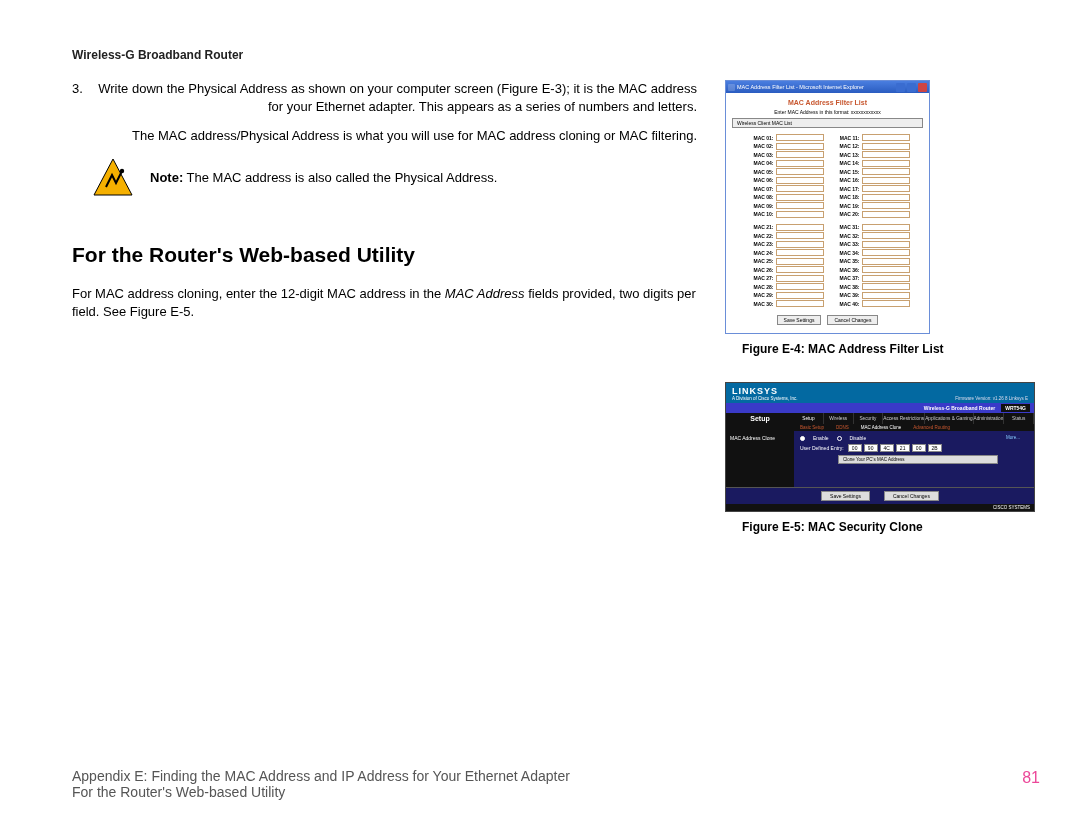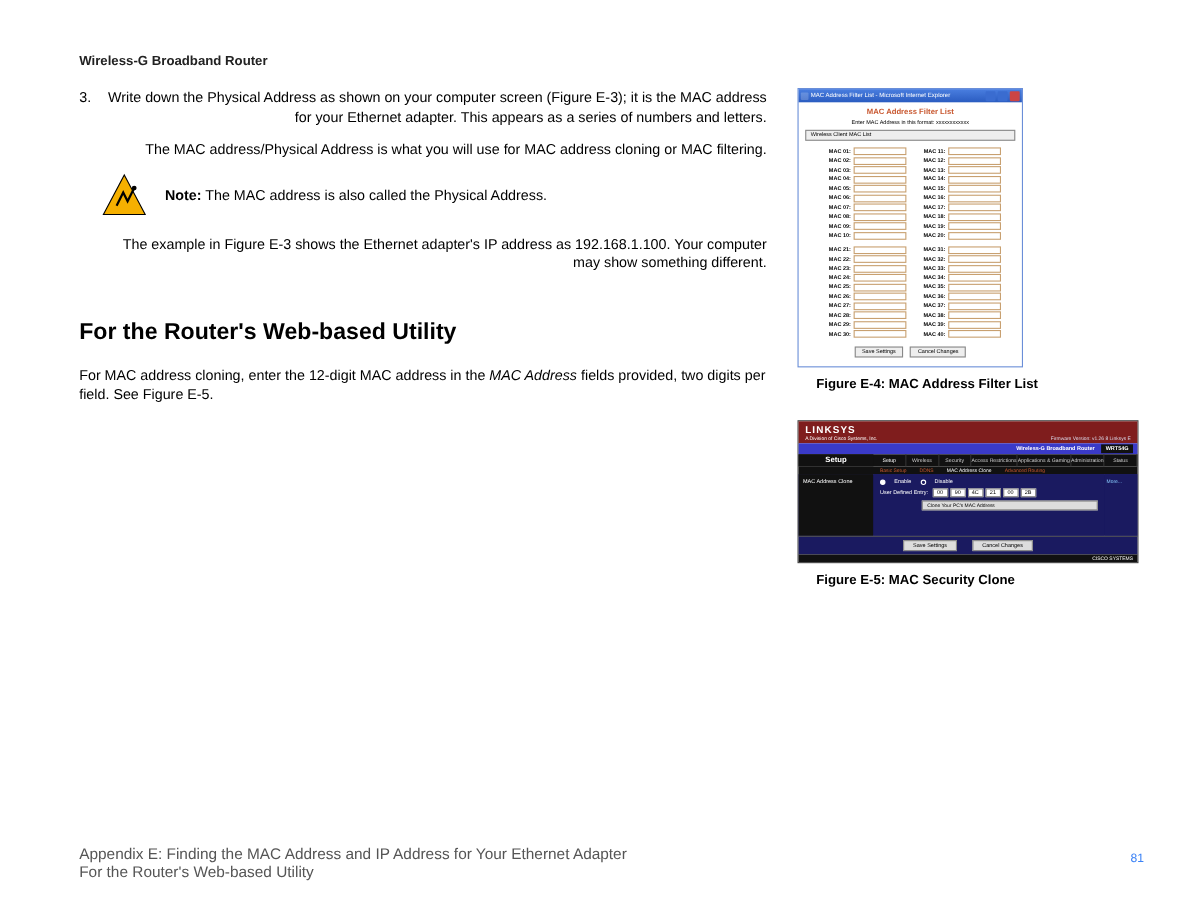--- a/index.html
+++ b/index.html
@@ -71,22 +71,22 @@
     left: 72px;
     right: 40px;
     bottom: 34px;
     font-size: 14px;
     color: #555;
   }
   .page-num {
     position: absolute;
     right: 40px;
     bottom: 47px;
-    font-size: 11px;
-    color: #3b82f6;
+    font-size: 16px;
+    color: #ec4899;
   }
 
   
   .win-e4 {
     width: 205px;
     border: 1px solid #6a8ed8;
     background: #fff;
     font-size: 5.5px;
     font-family: Tahoma, Arial, sans-serif;
     margin-bottom: 4px;
@@ -135,21 +135,21 @@
   .win-e5 {
     width: 310px;
     border:1px solid #444;
     font-family: Tahoma, Arial, sans-serif;
     font-size:5.5px;
     color:#fff;
     margin-top: 26px;
     margin-bottom: 4px;
   }
   .e5-top {
-    background:#7f1d1d;
+    background:#0369a1;
     padding:3px 6px 2px;
     display:flex; justify-content:space-between; align-items:flex-end;
   }
   .e5-logo { font-size:9px; font-weight:bold; letter-spacing:1px; }
   .e5-sublogo { font-size:4.5px; display:block; font-weight:normal; letter-spacing:0; }
   .e5-fw { font-size:4.5px; color:#dde; }
   .e5-bar {
     background:#3a3ac8; color:#fff;
     display:flex; justify-content:flex-end; align-items:center;
     padding:1px 4px; font-size:5px; font-weight:bold;
@@ -211,21 +211,20 @@
                 <polygon points="21,2 40,38 2,38" fill="#f5b000" stroke="#000" stroke-width="1"></polygon>
                 <path d="M14 30 L20 18 L24 26 L30 14" fill="none" stroke="#000" stroke-width="2"></path>
                 <circle cx="30" cy="14" r="2.2" fill="#000"></circle>
               </svg>
             </div>
             <div>
               <b class="bold">Note:</b><span> The MAC address is also called the Physical Address.</span>
             </div>
           </div>
 
-          <div class="step-para">The example in Figure E-3 shows the Ethernet adapter's IP address as 192.168.1.100. Your computer may show something different.</div>
         </div>
       </div>
 
       <div class="big-heading">For the Router's Web-based Utility</div>
 
 
       <div class="step-para">
         <span>For MAC address cloning, enter the 12-digit MAC address in the </span><em class="it">MAC Address</em><span> fields provided, two digits per field. See Figure E-5.</span>
       </div>
 

